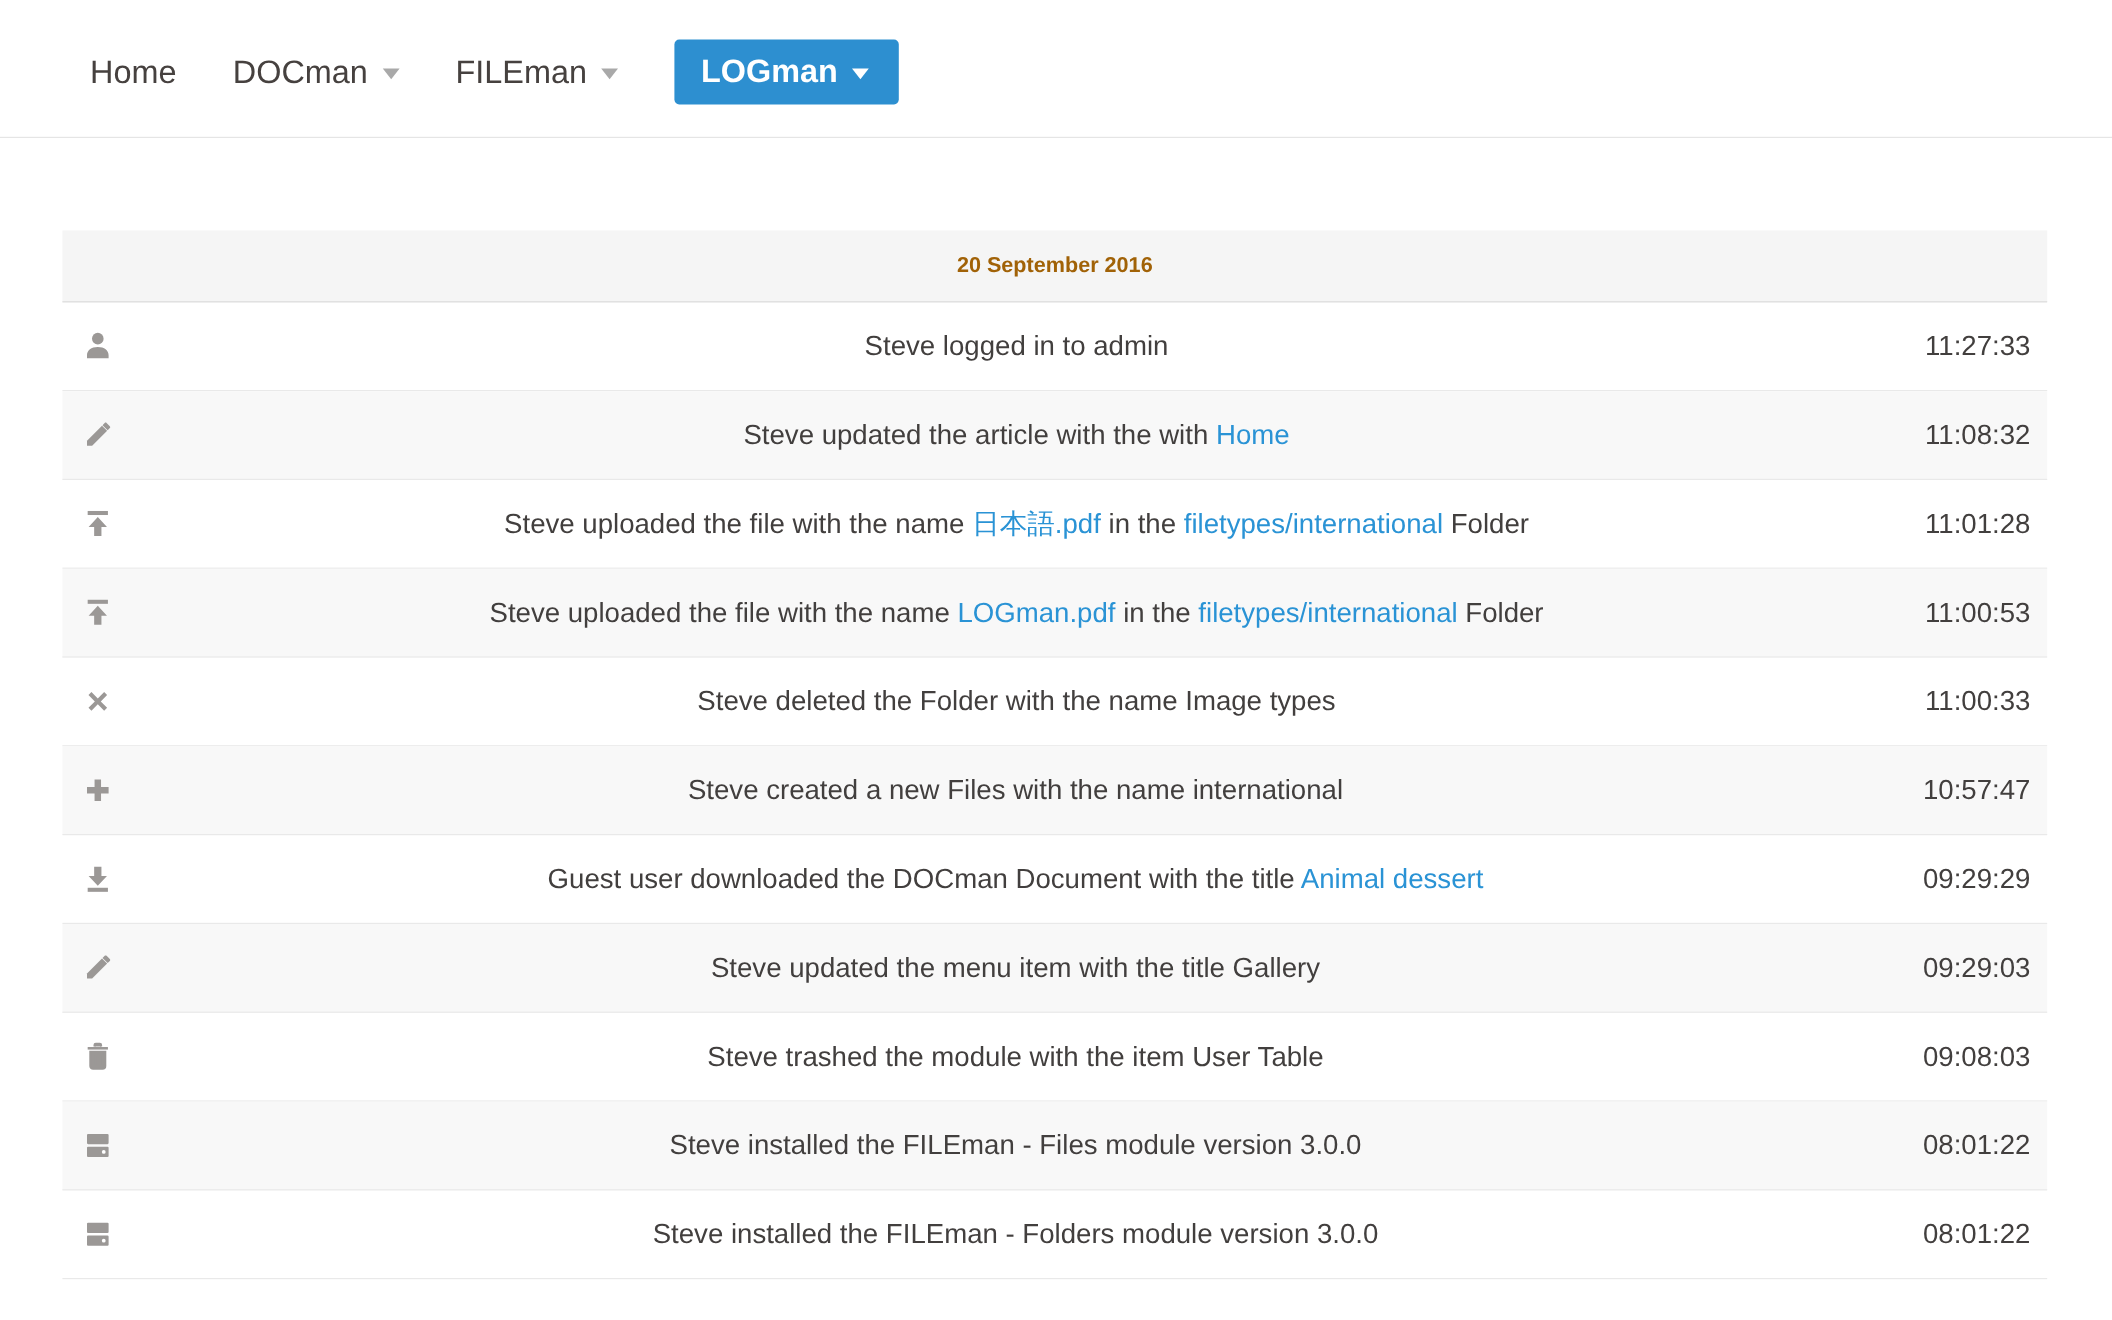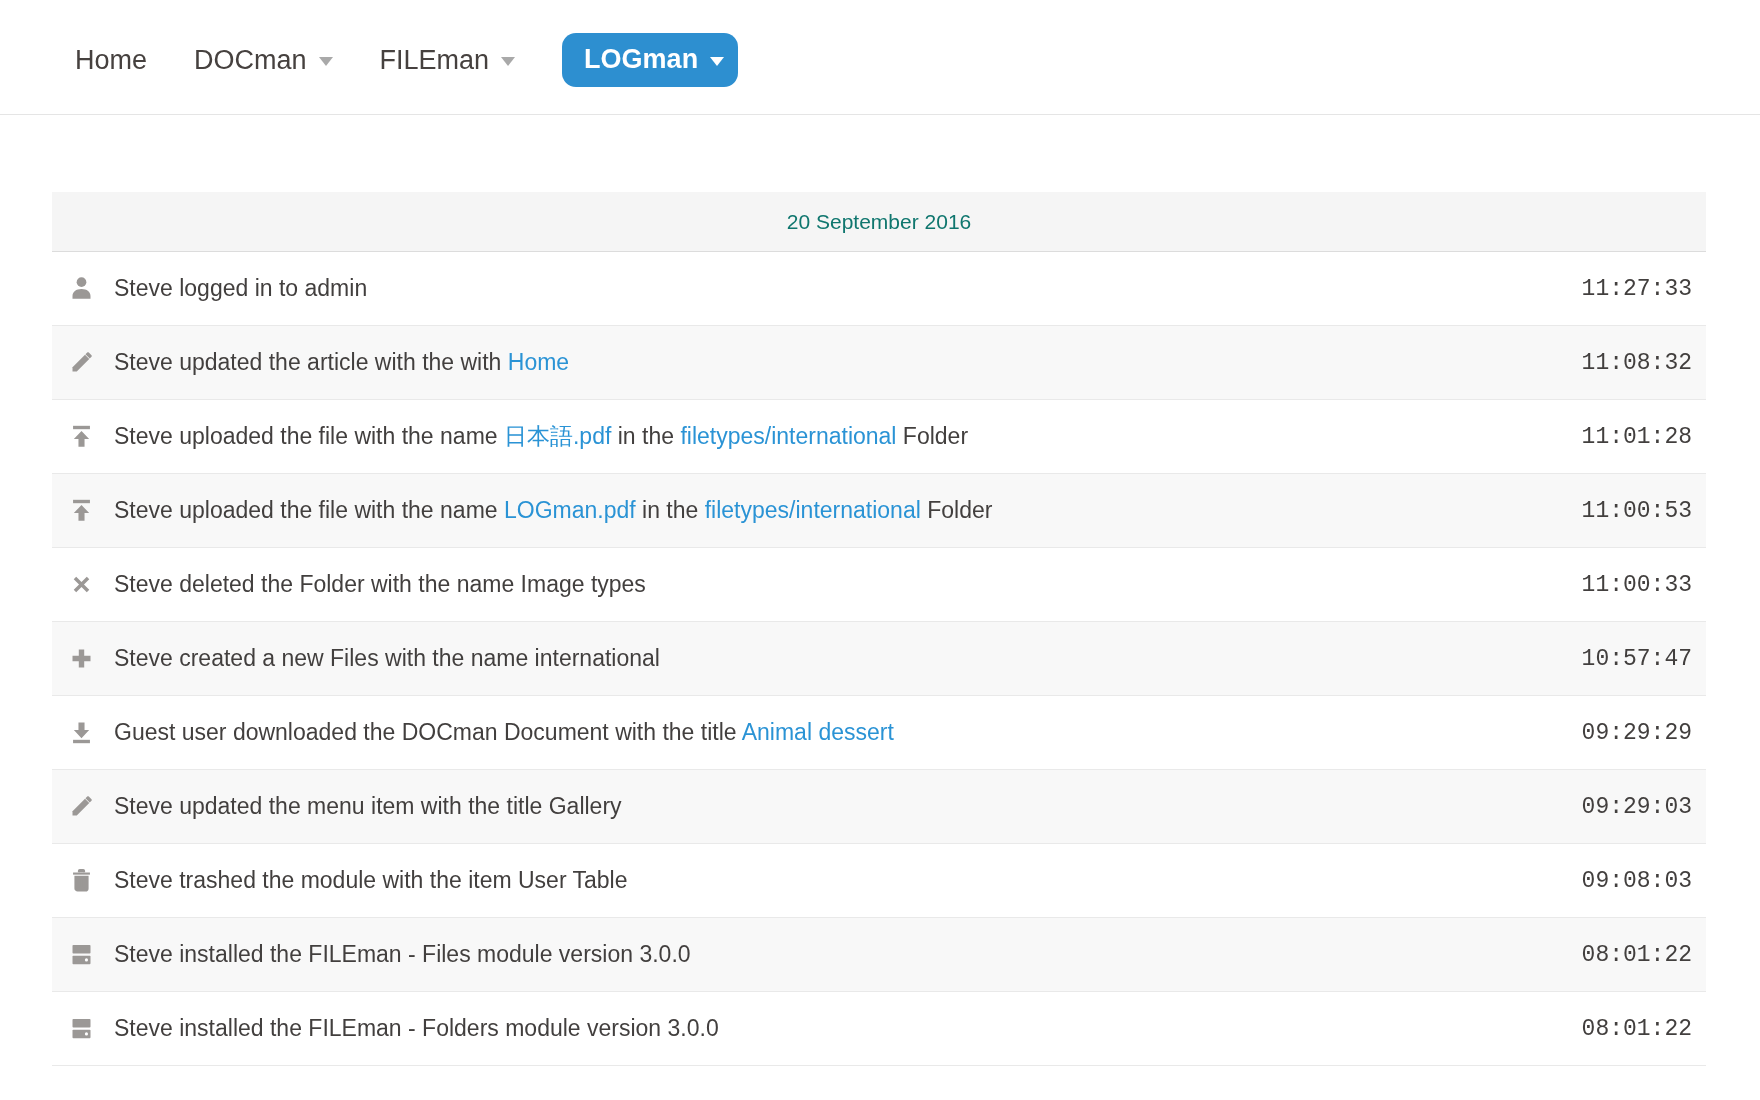--- a/index.html
+++ b/index.html
@@ -33,67 +33,66 @@
     margin-left: 12px;
     margin-top: 3px;
     border-left: 7px solid transparent;
     border-right: 7px solid transparent;
     border-top: 9px solid #a9a9a9;
   }
   .nav-item.active {
     background: #2d8fd0;
     color: #ffffff;
     font-weight: bold;
-    border-radius: 14px;
-    padding: 11px 14px 12px 22px;
+    border-radius: 4px;
+    padding: 11px 25px 12px 22px;
     margin-right: 0;
   }
   .nav-item.active .caret { border-top-color: #ffffff; }
 
   
   .activities {
     margin: 77px 54px 0 52px;
   }
   .date-header {
     height: 60px;
     background: #f5f5f5;
     border-bottom: 1px solid #dcdcdc;
     display: flex;
     align-items: center;
     justify-content: center;
-    font-size: 21px;
-    font-weight: normal;
-    color: #0f766e;
+    font-size: 18px;
+    font-weight: bold;
+    color: #a16207;
   }
   .log-row {
     display: flex;
     align-items: center;
     height: 74px;
     padding: 0 14px 0 16px;
     border-bottom: 1px solid #e9e9e9;
     font-size: 23px;
     color: #423f3e;
   }
   .log-row:nth-child(even) { background: #f8f8f8; }
   .log-icon {
     flex: 0 0 27px;
     width: 27px; height: 27px;
     margin-right: 19px;
     display: inline-flex;
     align-items: center;
     justify-content: center;
   }
   .log-icon svg { width: 27px; height: 27px; fill: #9b9896; }
-  .log-text { flex: 1 1 auto; white-space: nowrap; overflow: hidden; }
+  .log-text { flex: 1 1 auto; white-space: nowrap; overflow: hidden; text-align: center; }
   .log-text .link { color: #2a93d5; cursor: pointer; text-decoration: none; }
   .log-time {
     flex: 0 0 auto;
     margin-left: 24px;
     color: #423f3e;
-    font-family: Liberation Mono, monospace;
   }
 </style>
 </head>
 <body>
 
 <nav class="nav">
   <span class="nav-item">
     <span>Home</span>
   </span>
   <span class="nav-item">

